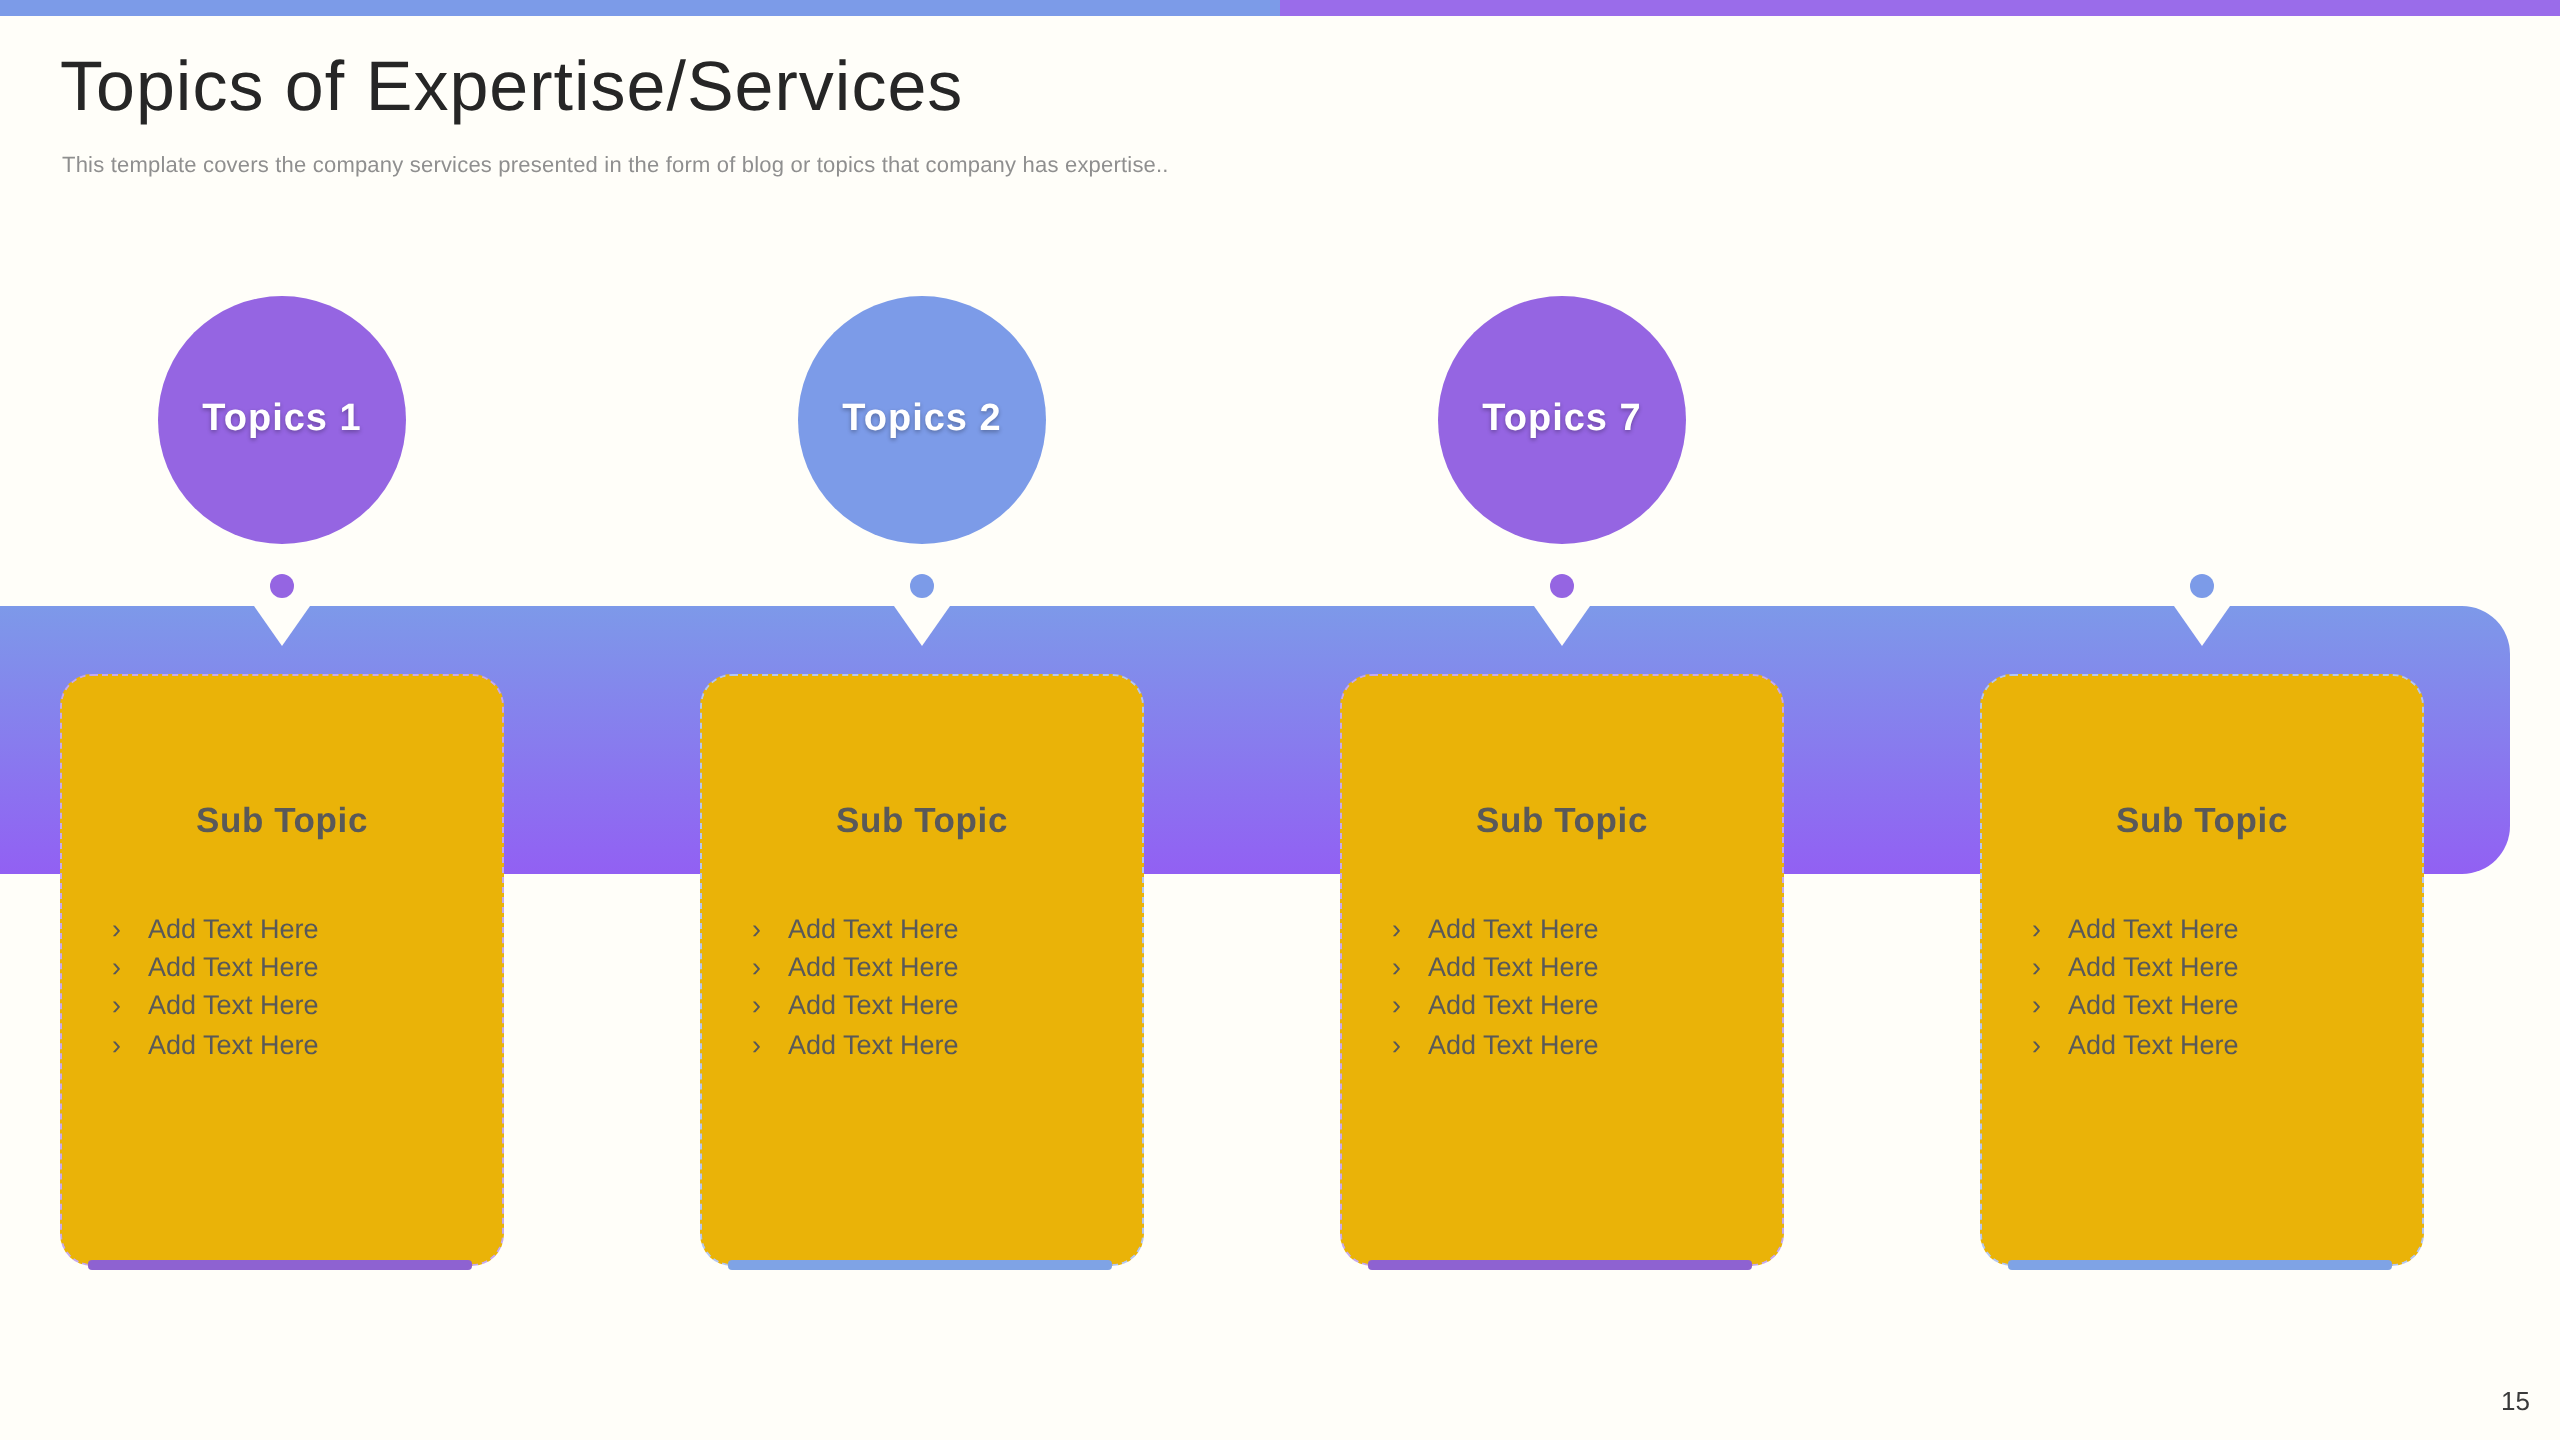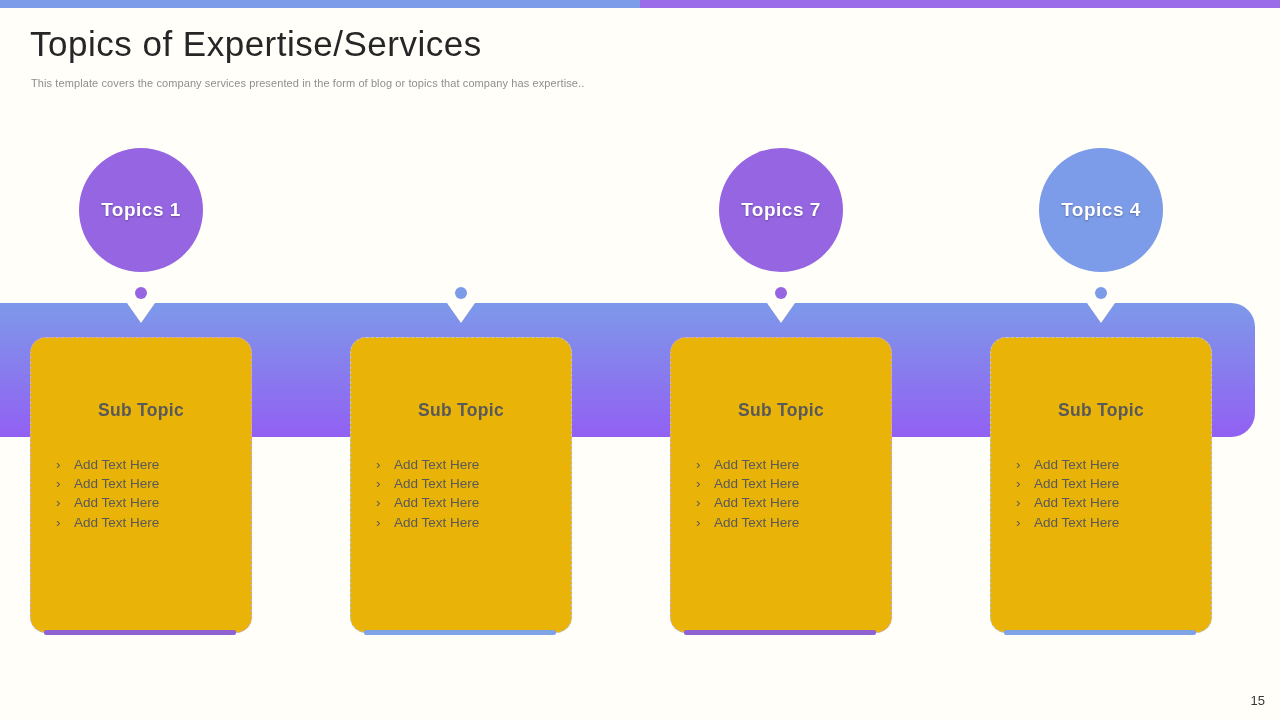--- a/index.html
+++ b/index.html
@@ -96,20 +96,23 @@
     </li>
     <li>
       <span class="chev">›</span>
       <span>Add Text Here</span>
     </li>
           </ul>
       <div class="card-bar" style="background:#8E62D1"></div>
     </div>
       </div>
       <div class="col" style="left: 350px;">
+    <div class="circle" style="background:#7C9BE8">
+      <span>Topics 2</span>
+    </div>
     <div class="dot" style="background:#7C9BE8"></div>
     <div class="notch"></div>
     <div class="card" style="border-color:#B4C6F0">
       <div class="card-heading" style="color:#595959">Sub Topic</div>
       <ul style="color:#595959">
     <li>
       <span class="chev">›</span>
       <span>Add Text Here</span>
     </li>
     <li>
@@ -151,23 +154,20 @@
     </li>
     <li>
       <span class="chev">›</span>
       <span>Add Text Here</span>
     </li>
           </ul>
       <div class="card-bar" style="background:#8E62D1"></div>
     </div>
       </div>
       <div class="col" style="left: 990px;">
-    <div class="circle" style="background:#7C9BE8">
-      <span>Topics 4</span>
-    </div>
     <div class="dot" style="background:#7C9BE8"></div>
     <div class="notch"></div>
     <div class="card" style="border-color:#B4C6F0">
       <div class="card-heading" style="color:#595959">Sub Topic</div>
       <ul style="color:#595959">
     <li>
       <span class="chev">›</span>
       <span>Add Text Here</span>
     </li>
     <li>

